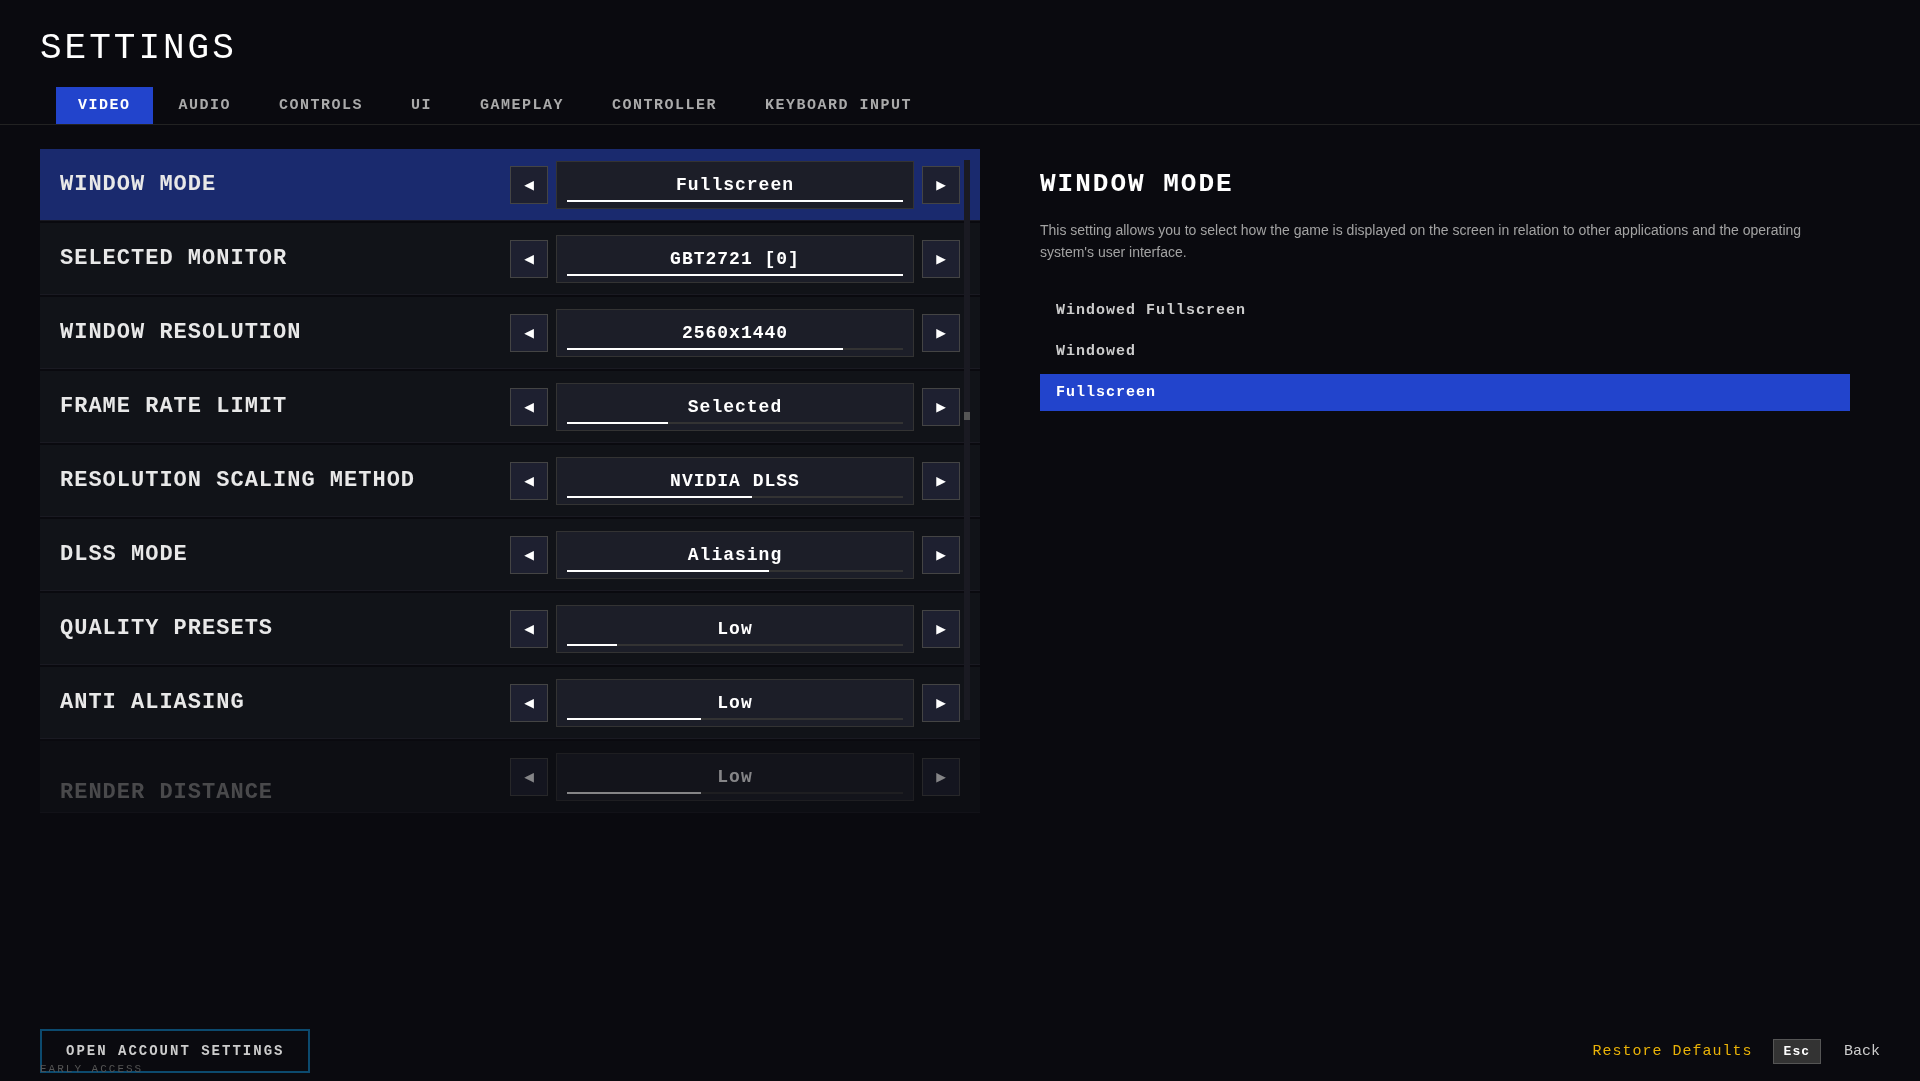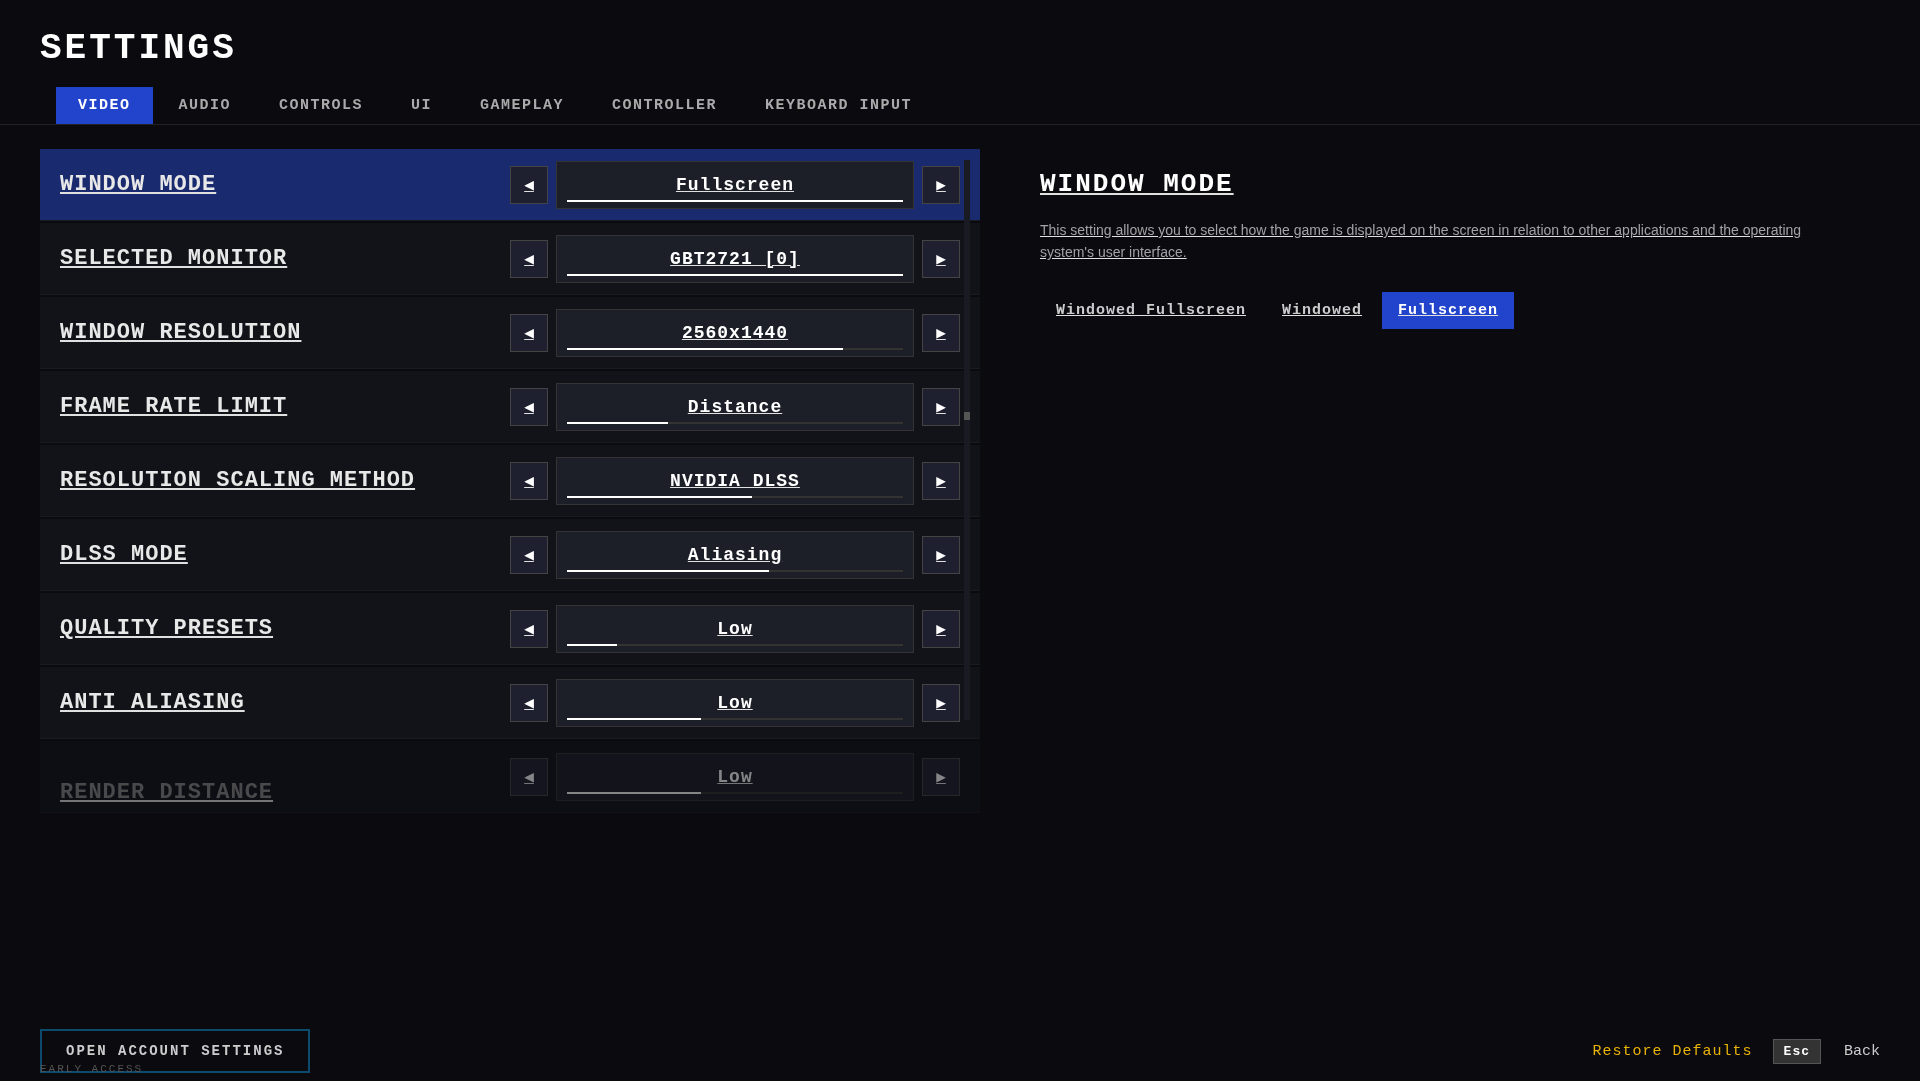--- a/index.html
+++ b/index.html
@@ -9,21 +9,21 @@
       color: #e0e0e0;
       font-family: 'Courier New', Courier, monospace;
       width: 1920px;
       height: 1081px;
       overflow: hidden;
       position: relative;
     }
 
     .page-title {
       font-size: 36px;
-      font-weight: 700;
+      font-weight: 400;
       letter-spacing: 3px;
       color: #ffffff;
       padding: 28px 64px 18px 40px;
       text-transform: uppercase;
     }
 
     .nav-tabs {
       display: flex;
       align-items: center;
       padding: 0 56px;
@@ -49,21 +49,20 @@
       background-color: #2244cc;
       color: #fff;
       padding: 10px 22px;
     }
 
     .main-layout {
       display: flex;
       padding: 0 40px;
       gap: 30px;
       height: calc(1081px - 160px);
-      text-decoration: underline;
     }
 
     .settings-panel {
       flex: 0 0 940px;
       display: flex;
       flex-direction: column;
       gap: 2px;
     }
 
     .setting-row {
@@ -171,21 +170,21 @@
     .info-description {
       font-size: 14px;
       color: #a3a3a3;
       line-height: 1.6;
       margin-bottom: 28px;
       font-family: Arial, sans-serif;
     }
 
     .option-list {
       display: flex;
-      flex-direction: row;
+      flex-direction: column;
       gap: 4px;
     }
 
     .option-item {
       padding: 10px 16px;
       font-size: 15px;
       font-weight: 600;
       color: #ccc;
       cursor: pointer;
       background: transparent;
@@ -341,21 +340,21 @@
         </div>
         <button class="ctrl-btn">▶</button>
       </div>
     </div>
 
     <div class="setting-row">
       <div class="setting-label">Frame Rate Limit</div>
       <div class="setting-control">
         <button class="ctrl-btn">◀</button>
         <div class="value-bar">
-          <span class="value-text">Distance</span>
+          <span class="value-text">Selected</span>
           <div class="progress-line">
             <div class="progress-fill" style="width:30%"></div>
           </div>
         </div>
         <button class="ctrl-btn">▶</button>
       </div>
     </div>
 
     <div class="setting-row">
       <div class="setting-label">Resolution Scaling Method</div>

